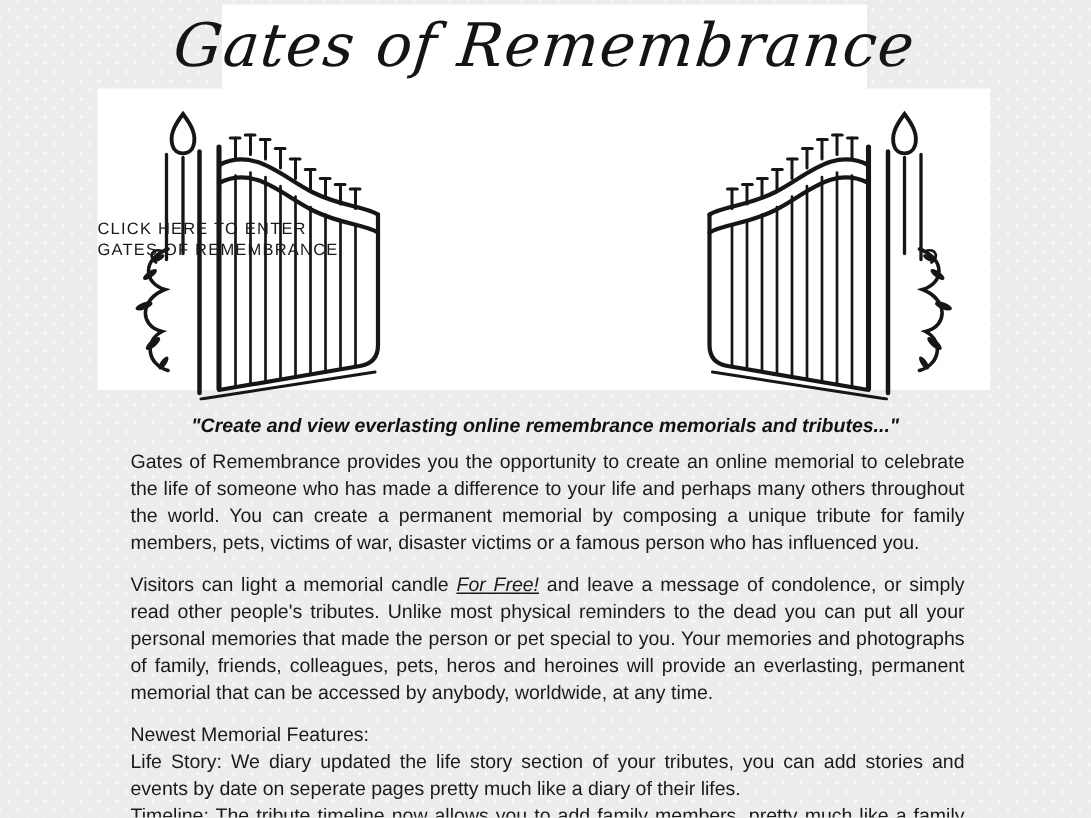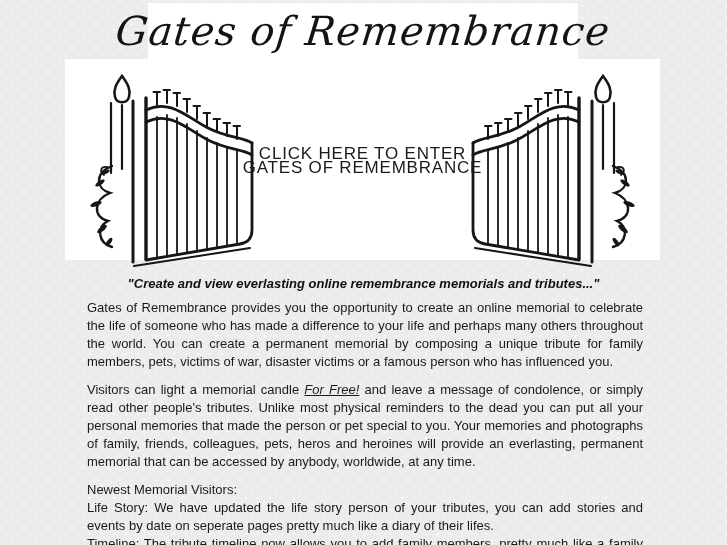--- a/index.html
+++ b/index.html
@@ -31,22 +31,22 @@
     color:#141414;
   }
 
   
   #gates-panel{ left:65px; top:59px; width:595px; height:201px; }
   .gate{ position:absolute; top:13px; }
   .gate-left{ left:17px; }
   .gate-right{ right:17px; transform:scaleX(-1); }
   #enter-link{
     position:absolute; left:0; top:88px; width:100%;
-    text-align:center;
-    font-size:17px; line-height:13.5px; letter-spacing:.8px;
+    text-align:left;
+    font-size:11px; line-height:13.5px; letter-spacing:.8px;
     color:#1a1a1a; text-decoration:none;
     cursor:pointer;
   }
   #enter-link span{ display:block; }
 
   
   #tagline{
     position:absolute; left:0; top:276px; width:100%;
     text-align:center;
     font-size:13px; font-weight:bold; font-style:italic;
@@ -143,14 +143,14 @@
     <span>CLICK HERE TO ENTER</span>
     <span>GATES OF REMEMBRANCE</span>
   </a>
 </div>
 
 <div id="tagline">"Create and view everlasting online remembrance memorials and tributes..."</div>
 
 <div id="content">
   <p>Gates of Remembrance provides you the opportunity to create an online memorial to celebrate the life of someone who has made a difference to your life and perhaps many others throughout the world. You can create a permanent memorial by composing a unique tribute for family members, pets, victims of war, disaster victims or a famous person who has influenced you.</p>
   <p><span>Visitors can light a memorial candle </span><span class="italic">For Free!</span><span> and leave a message of condolence, or simply read other people's tributes. Unlike most physical reminders to the dead you can put all your personal memories that made the person or pet special to you. Your memories and photographs of family, friends, colleagues, pets, heros and heroines will provide an everlasting, permanent memorial that can be accessed by anybody, worldwide, at any time.</span></p>
-  <p><span>Newest Memorial Visitors:</span><br><span>Life Story: We have updated the life story person of your tributes, you can add stories and events by date on seperate pages pretty much like a diary of their lifes.</span><br><span>Timeline: The tribute timeline now allows you to add family members, pretty much like a family tree.</span></p>
+  <p><span>Newest Memorial Features:</span><br><span>Life Story: We diary updated the life story section of your tributes, you can add stories and events by date on seperate pages pretty much like a diary of their lifes.</span><br><span>Timeline: The tribute timeline now allows you to add family members, pretty much like a family tree.</span></p>
 </div>
 
 </body></html>

